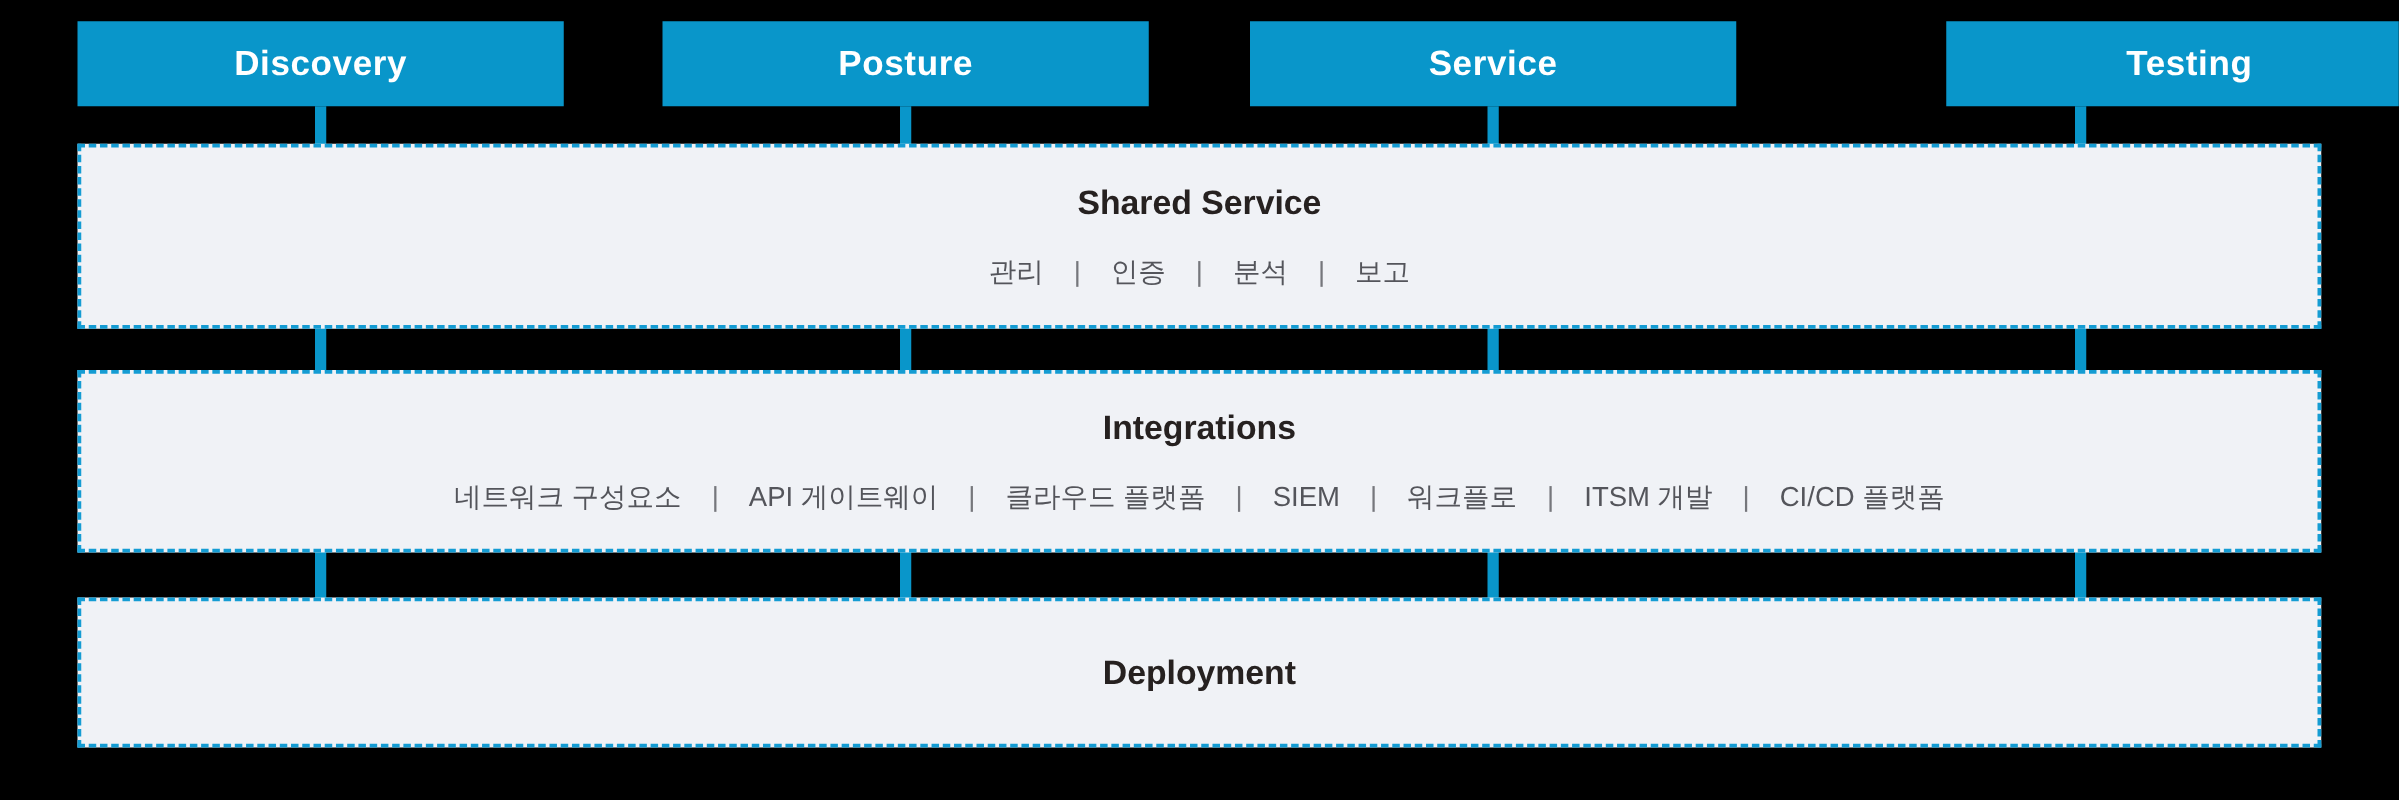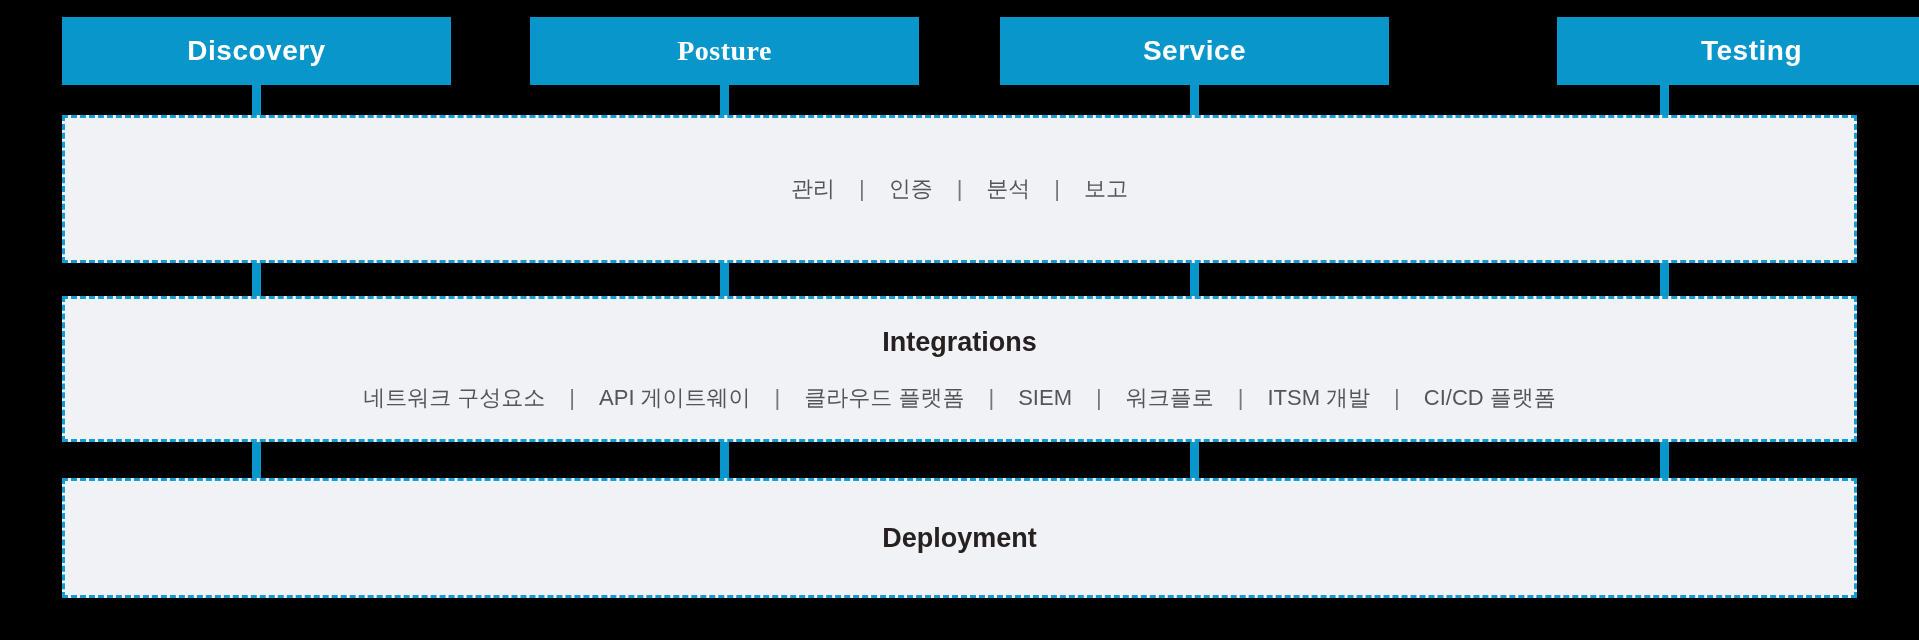--- a/index.html
+++ b/index.html
@@ -22,21 +22,21 @@
   .tab{
     position:absolute;
     top:17px;height:68px;width:389px;
     background:var(--accent);
     color:var(--tab-text);
     display:flex;align-items:center;justify-content:center;
     font-size:28px;font-weight:600;letter-spacing:0.5px;
     z-index:2;
   }
   .tab-discovery{left:62px;}
-  .tab-posture{left:530px;font-family:Liberation Serif, serif;}
+  .tab-posture{left:530px;}
   .tab-runtime{left:1000px;}
   .tab-testing{left:1557px;}
   .connector{
     position:absolute;
     top:85px;height:400px;width:9px;
     background:var(--accent);
     z-index:0;
   }
   .connector-1{left:252px;}
   .connector-2{left:720px;}
@@ -80,20 +80,21 @@
 <div class="connector connector-2"></div>
 <div class="connector connector-3"></div>
 <div class="connector connector-4"></div>
 
 <div class="tab tab-discovery">Discovery</div>
 <div class="tab tab-posture">Posture</div>
 <div class="tab tab-runtime">Service</div>
 <div class="tab tab-testing">Testing</div>
 
 <div class="panel panel-shared">
+  <div class="panel-title">Shared Service</div>
   <div class="panel-items"><span class="item">관리</span><span class="sep">|</span><span class="item">인증</span><span class="sep">|</span><span class="item">분석</span><span class="sep">|</span><span class="item">보고</span></div>
 </div>
 
 <div class="panel panel-integrations">
   <div class="panel-title">Integrations</div>
   <div class="panel-items"><span class="item">네트워크 구성요소</span><span class="sep">|</span><span class="item">API 게이트웨이</span><span class="sep">|</span><span class="item">클라우드 플랫폼</span><span class="sep">|</span><span class="item">SIEM</span><span class="sep">|</span><span class="item">워크플로</span><span class="sep">|</span><span class="item">ITSM 개발</span><span class="sep">|</span><span class="item">CI/CD 플랫폼</span></div>
 </div>
 
 <div class="panel panel-deployment">
   <div class="panel-title">Deployment</div>

